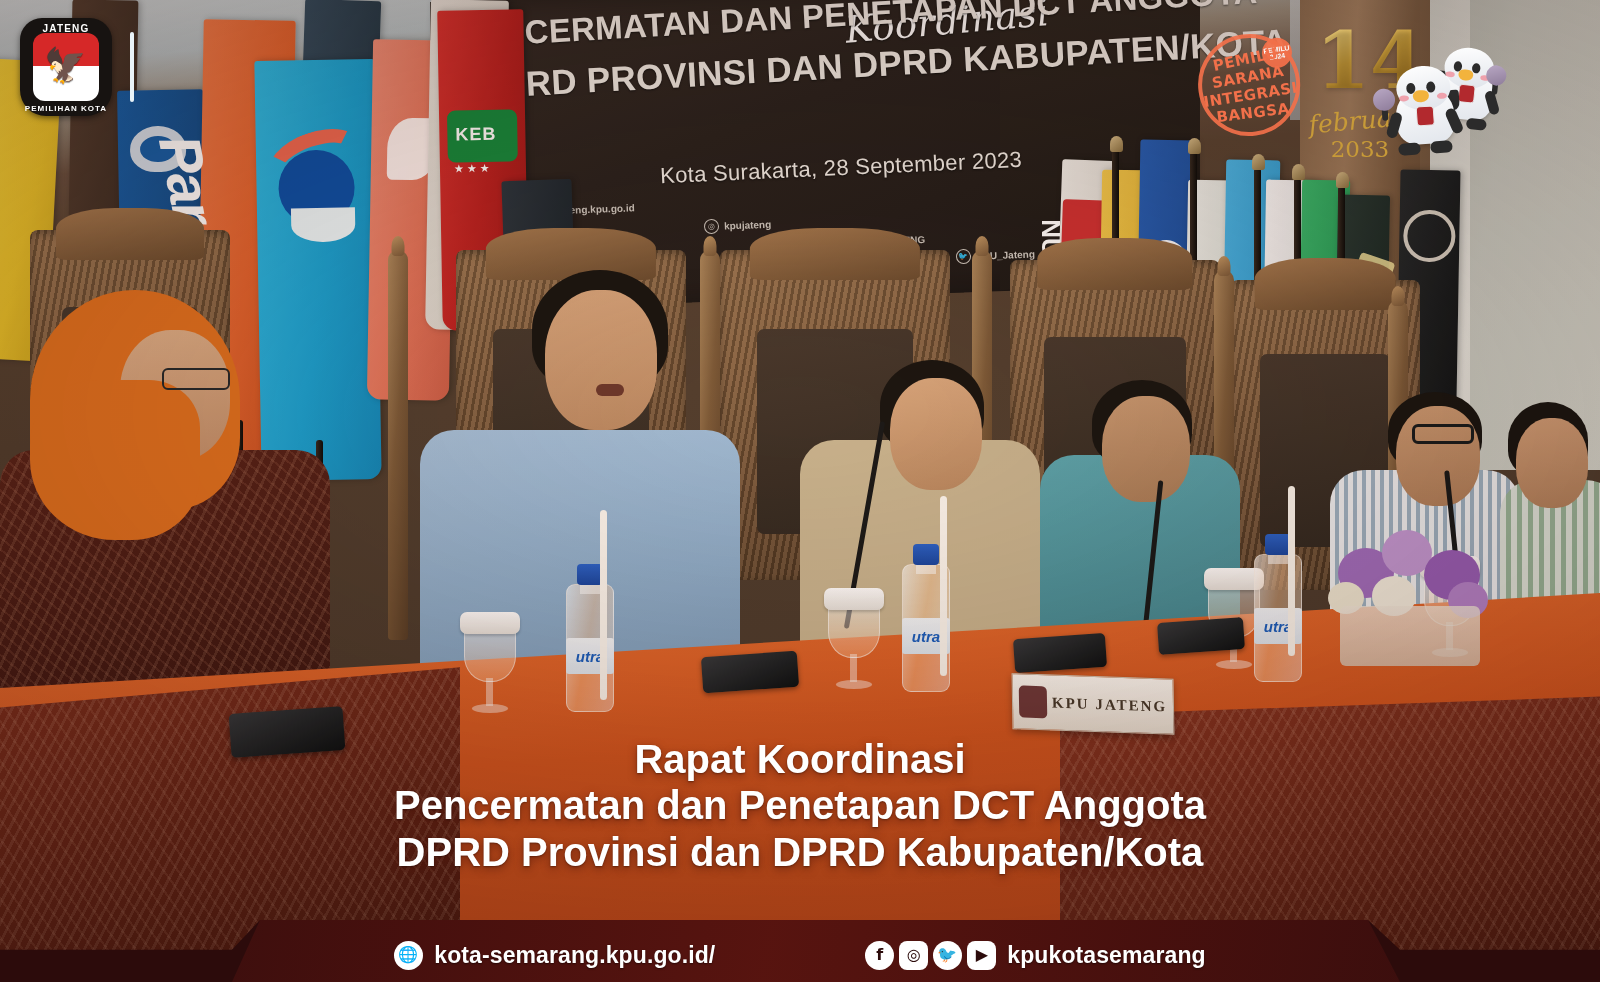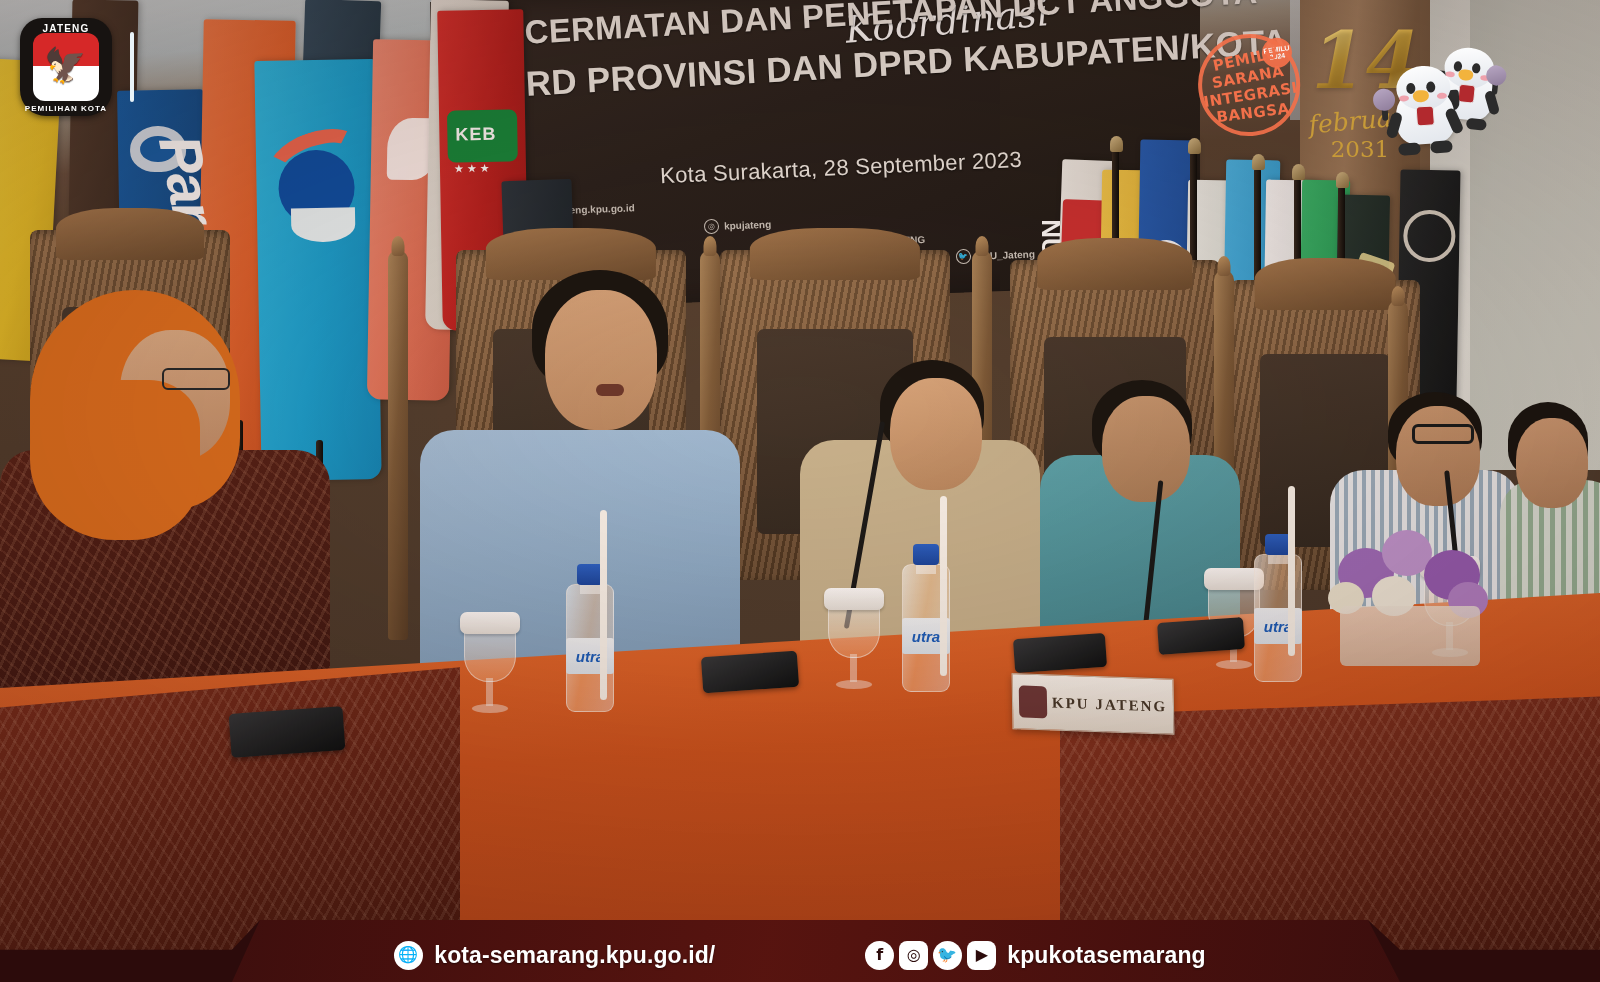--- a/index.html
+++ b/index.html
@@ -169,25 +169,25 @@
     background:#f2704a;opacity:.95;display:flex;align-items:center;justify-content:center;
     color:#fff;font-size:7px;font-weight:700;line-height:1.05;text-align:center;}
   .stamp .l{position:absolute;left:0;right:0;text-align:center;color:#f2704a;font-weight:700;
     font-family:"DejaVu Sans",sans-serif;letter-spacing:.5px;}
   .stamp .l1{top:22px;font-size:15px;transform:rotate(-4deg);}
   .stamp .l2{top:40px;font-size:15px;transform:rotate(-2deg);}
   .stamp .l3{top:58px;font-size:15px;transform:rotate(-1deg);}
   .stamp .l4{top:76px;font-size:15px;transform:rotate(1deg);}
 
   .date14{position:absolute;left:1300px;top:24px;width:120px;height:140px;z-index:40;}
-  .date14 .num{position:absolute;left:0;top:-2px;width:120px;text-align:right;
+  .date14 .num{position:absolute;left:10px;top:-2px;width:120px;text-align:center;
     font-family:"DejaVu Serif",serif;font-size:78px;font-weight:700;line-height:1;
     background:linear-gradient(160deg,#f3d98a,#c79a38 45%,#a97c26 70%,#e7c97c);
     -webkit-background-clip:text;background-clip:text;color:transparent;
-    text-shadow:0 2px 4px rgba(0,0,0,.18);font-style:italic;}
+    text-shadow:0 2px 4px rgba(0,0,0,.18);}
   .date14 .m{position:absolute;left:0;top:82px;width:120px;text-align:center;
     font-family:"DejaVu Serif",serif;font-style:italic;font-size:25px;color:#c79a38;
     transform:rotate(-5deg);}
   .date14 .y{position:absolute;left:0;top:112px;width:120px;text-align:center;
     font-family:"DejaVu Serif",serif;font-size:23px;color:#c79a38;}
 
   .mascots{position:absolute;left:1388px;top:46px;width:130px;height:110px;z-index:40;}
   .masc{position:absolute;width:70px;height:92px;}
   .masc .b{position:absolute;left:6px;top:22px;width:58px;height:56px;border-radius:26px 26px 20px 20px;
     background:linear-gradient(170deg,#ffffff,#e2e6ec);box-shadow:0 2px 4px rgba(0,0,0,.2);}
@@ -527,21 +527,21 @@
     <div class="dot">PEMILU 2024</div>
     <div class="l l1">PEMILU</div>
     <div class="l l2">SARANA</div>
     <div class="l l3">INTEGRASI</div>
     <div class="l l4">BANGSA</div>
   </div>
 
   <div class="date14">
     <div class="num">14</div>
     <div class="m">februari</div>
-    <div class="y">2031</div>
+    <div class="y">2033</div>
   </div>
 
   <div class="mascots">
     <div class="masc" style="left:44px;top:-2px;transform:rotate(6deg) scale(.92);">
       <div class="wing" style="left:-4px;top:28px;"></div>
       <div class="b"></div>
         <div class="h"></div>
       <div class="eye" style="left:18px;"></div>
         <div class="eye" style="left:38px;"></div>
       <div class="beak"></div>
@@ -567,20 +567,25 @@
       <div class="km"></div>
       <div class="arm" style="left:-2px;top:44px;transform:rotate(20deg);"></div>
       <div class="arm" style="left:58px;top:44px;transform:rotate(-20deg);"></div>
       <div class="leg" style="left:6px;"></div>
         <div class="leg" style="left:38px;"></div>
       <div class="micstick" style="left:-8px;top:34px;"></div>
       <div class="mic" style="left:-16px;top:20px;"></div>
     </div>
   </div>
 
+  <div class="title">
+    <div class="t1">Rapat Koordinasi</div>
+    <div class="t2">Pencermatan dan Penetapan DCT Anggota</div>
+    <div class="t3">DPRD Provinsi dan DPRD Kabupaten/Kota</div>
+  </div>
 
   <div class="footer">
     <div class="fbg"></div>
     <div class="fbg2"></div>
     <div class="fitems">
       <div class="fgroup">
         <span class="cico">🌐</span>
         <span class="label">kota-semarang.kpu.go.id/</span>
       </div>
       <div class="fgroup">

